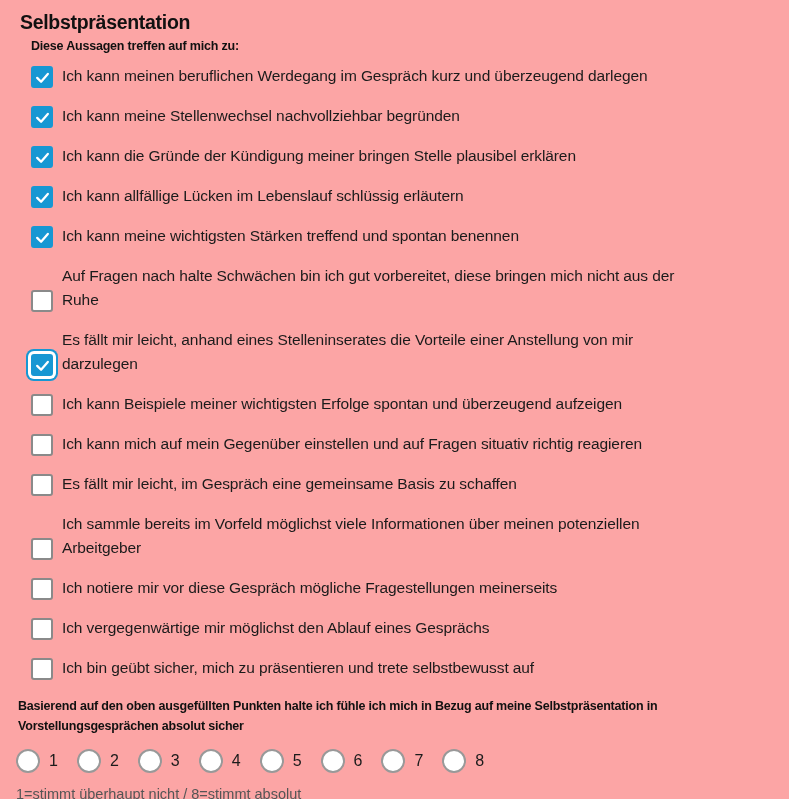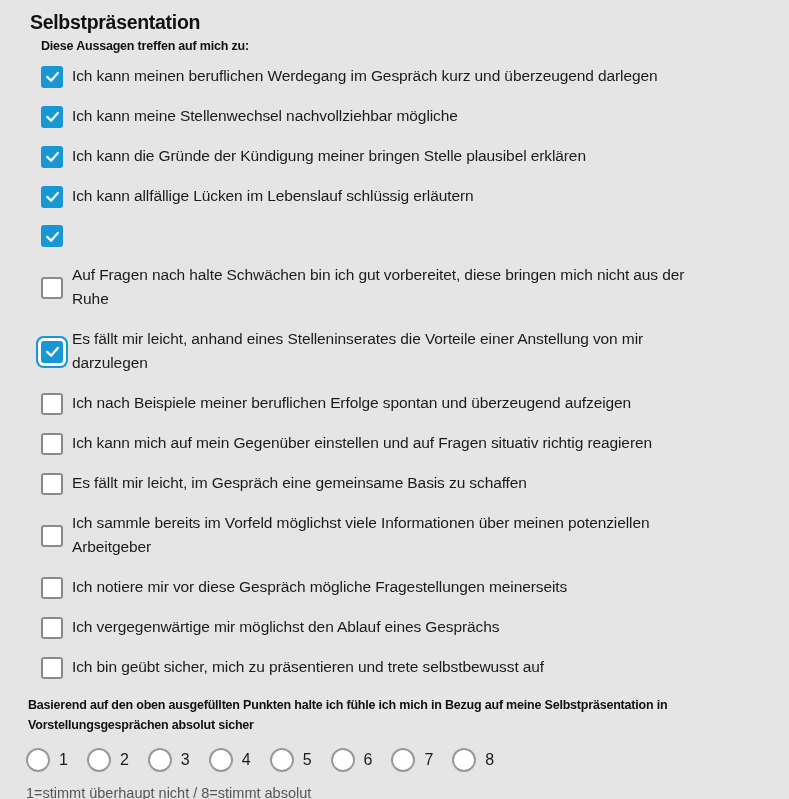--- a/index.html
+++ b/index.html
@@ -6,44 +6,44 @@
     margin: 0;
     padding: 0;
     background: #ffffff;
     font-family: "Liberation Sans", "DejaVu Sans", sans-serif;
     color: #1b1b1b;
   }
   .page {
     width: 789px;
     height: 799px;
     box-sizing: border-box;
-    padding: 11px 20px 0 30px;
+    padding: 11px 20px 0 20px;
     overflow: hidden;
-    background: #e5e5e5;
+    background: #fca5a5;
   }
   .title {
     font-size: 19.5px;
     font-weight: 700;
     letter-spacing: -0.3px;
     margin: 0 0 5px 0;
     color: #111111;
   }
   .subtitle {
     font-size: 12.5px;
     font-weight: 700;
     letter-spacing: -0.2px;
     margin: 0 0 8px 11px;
     color: #111111;
   }
   .checklist {
     margin: 11px 0 0 11px;
   }
   .check-row {
     display: flex;
-    align-items: center;
+    align-items: flex-end;
     gap: 9px;
     margin-bottom: 16px;
   }
   .checkbox {
     width: 22px;
     height: 22px;
     box-sizing: border-box;
     flex: none;
     border: 2px solid var(--cb-border, #8a8a8a);
     border-radius: 3px;
@@ -127,21 +127,21 @@
       </svg>
     </span>
     <span class="check-label">Ich kann meinen beruflichen Werdegang im Gespräch kurz und überzeugend darlegen</span>
   </div>
       <div class="check-row">
     <span class="checkbox checked">
       <svg viewBox="0 0 24 24">
         <path d="M4.5 12.5l5.5 5.5 9.5-11" stroke="#ffffff" stroke-width="3.2" fill="none" stroke-linecap="round" stroke-linejoin="round"></path>
       </svg>
     </span>
-    <span class="check-label">Ich kann meine Stellenwechsel nachvollziehbar mögliche</span>
+    <span class="check-label">Ich kann meine Stellenwechsel nachvollziehbar begründen</span>
   </div>
       <div class="check-row">
     <span class="checkbox checked">
       <svg viewBox="0 0 24 24">
         <path d="M4.5 12.5l5.5 5.5 9.5-11" stroke="#ffffff" stroke-width="3.2" fill="none" stroke-linecap="round" stroke-linejoin="round"></path>
       </svg>
     </span>
     <span class="check-label">Ich kann die Gründe der Kündigung meiner bringen Stelle plausibel erklären</span>
   </div>
       <div class="check-row">
@@ -151,20 +151,21 @@
       </svg>
     </span>
     <span class="check-label">Ich kann allfällige Lücken im Lebenslauf schlüssig erläutern</span>
   </div>
       <div class="check-row">
     <span class="checkbox checked">
       <svg viewBox="0 0 24 24">
         <path d="M4.5 12.5l5.5 5.5 9.5-11" stroke="#ffffff" stroke-width="3.2" fill="none" stroke-linecap="round" stroke-linejoin="round"></path>
       </svg>
     </span>
+    <span class="check-label">Ich kann meine wichtigsten Stärken treffend und spontan benennen</span>
   </div>
       <div class="check-row">
     <span class="checkbox">
       
     </span>
     <span class="check-label">Auf Fragen nach halte Schwächen bin ich gut vorbereitet, diese bringen mich nicht aus der
 Ruhe</span>
   </div>
       <div class="check-row">
     <span class="checkbox checked focused">
@@ -172,21 +173,21 @@
         <path d="M4.5 12.5l5.5 5.5 9.5-11" stroke="#ffffff" stroke-width="3.2" fill="none" stroke-linecap="round" stroke-linejoin="round"></path>
       </svg>
     </span>
     <span class="check-label">Es fällt mir leicht, anhand eines Stelleninserates die Vorteile einer Anstellung von mir
 darzulegen</span>
   </div>
       <div class="check-row">
     <span class="checkbox">
       
     </span>
-    <span class="check-label">Ich nach Beispiele meiner beruflichen Erfolge spontan und überzeugend aufzeigen</span>
+    <span class="check-label">Ich kann Beispiele meiner wichtigsten Erfolge spontan und überzeugend aufzeigen</span>
   </div>
       <div class="check-row">
     <span class="checkbox">
       
     </span>
     <span class="check-label">Ich kann mich auf mein Gegenüber einstellen und auf Fragen situativ richtig reagieren</span>
   </div>
       <div class="check-row">
     <span class="checkbox">
       

